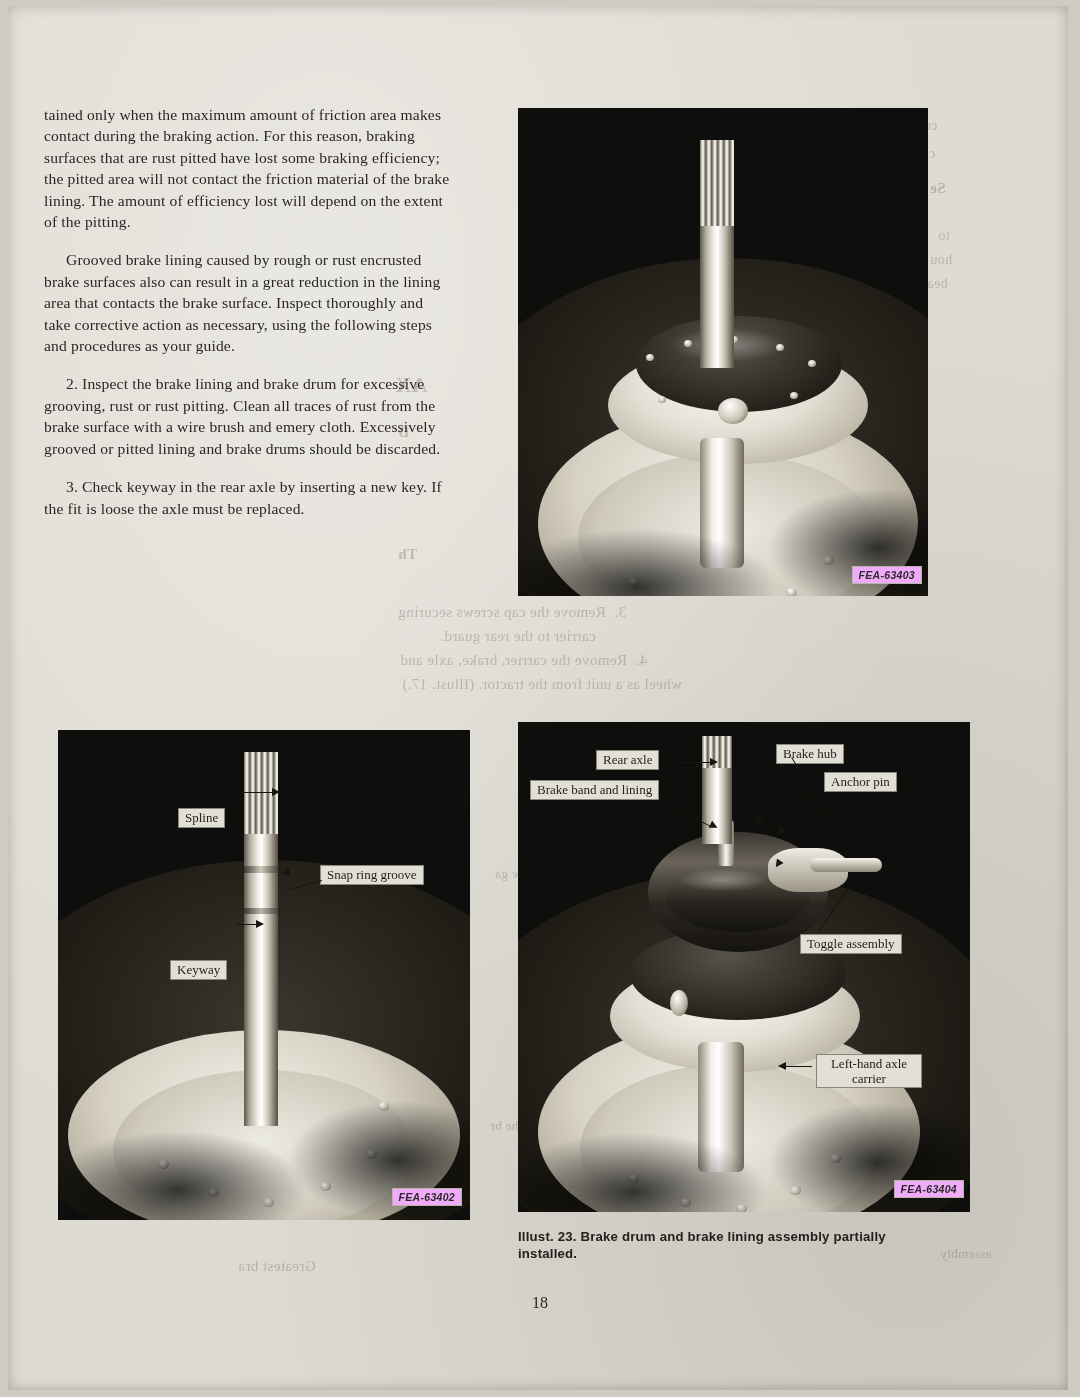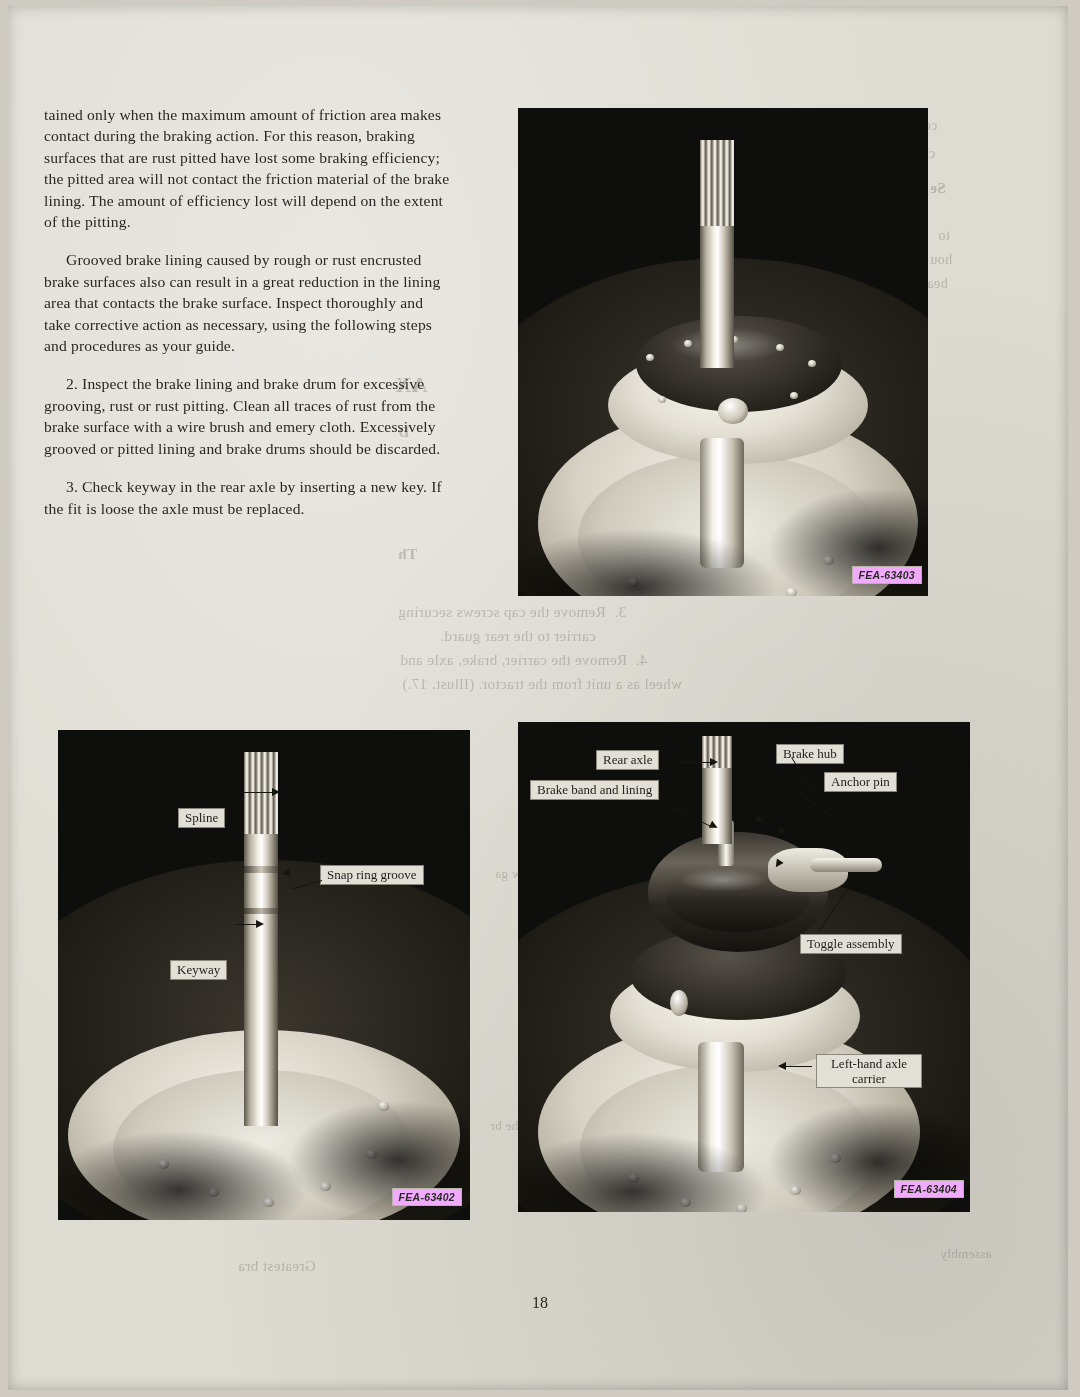--- a/index.html
+++ b/index.html
@@ -343,15 +343,16 @@
     <div class="label" style="left:282px; top:212px;">Toggle assembly</div>
     <div class="leader" style="left:276px; top:160px; width:58px; transform:rotate(-56deg); transform-origin:right center;"></div>
     <div class="arrowhead arrow-left" style="left:256px; top:138px; transform:rotate(-56deg);"></div>
 
     <div class="label two" style="left:298px; top:332px; width:92px;">Left-hand axle carrier</div>
     <div class="leader" style="left:268px; top:344px; width:26px;"></div>
     <div class="arrowhead arrow-left" style="left:260px; top:340px;"></div>
 
     <div class="code-tag" style="right:6px; bottom:14px;">FEA-63404</div>
   </div>
+  <div class="caption" style="left:518px; top:1228px; width:420px; text-align:left;">Illust.  23.  Brake drum and brake lining assembly partially installed.</div>
 
   <div class="page-number" style="top:1294px;">18</div>
 </div>
 
 </body></html>

